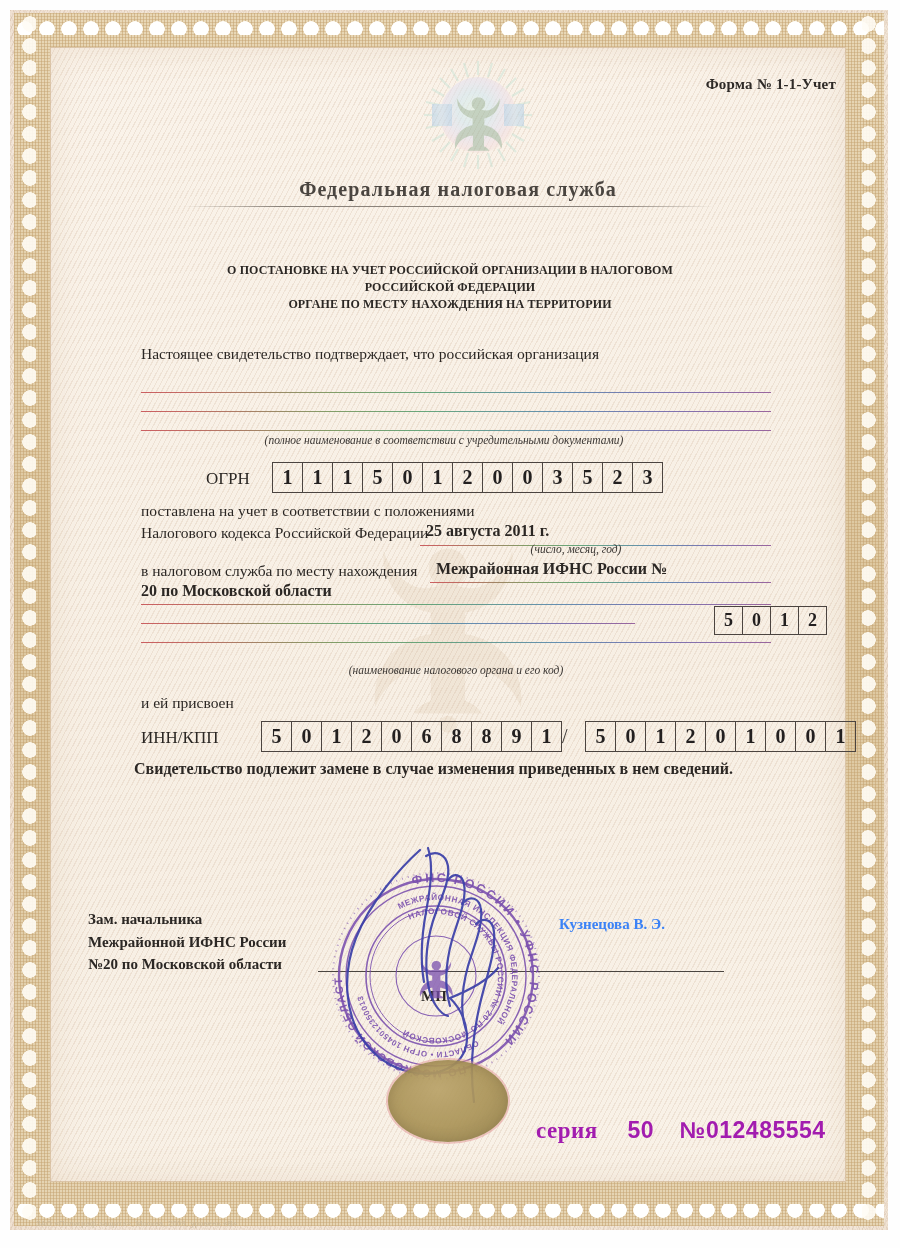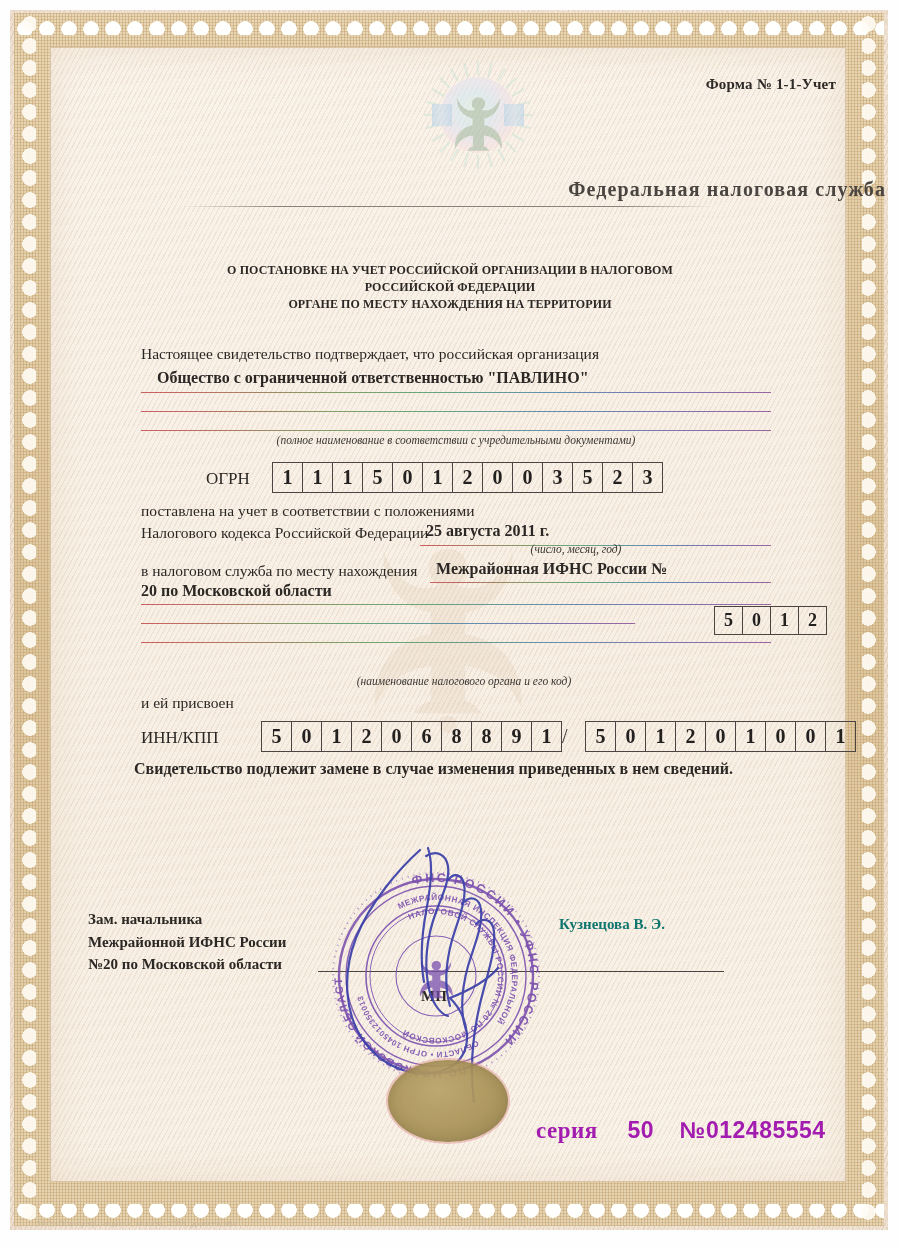--- a/index.html
+++ b/index.html
@@ -75,21 +75,21 @@
   .form-no{
     position:absolute;right:64px;top:76px;
     font-weight:bold;font-size:15px;color:#2e2a27;letter-spacing:.2px;
   }
   .hologram{
     position:absolute;left:420px;top:56px;width:116px;height:118px;
     opacity:.55;
   }
 
   .fns-line{
-    position:absolute;left:0;right:14px;top:178px;text-align:right;
+    position:absolute;left:0;right:0;top:178px;text-align:center;
     font-size:20px;font-weight:bold;color:#4a4540;letter-spacing:1.1px;padding-left:16px;
   }
   .fns-rule{
     position:absolute;left:184px;right:186px;top:206px;height:1px;
     background:linear-gradient(90deg,rgba(150,140,130,0),rgba(120,112,104,.85) 18%,rgba(120,112,104,.85) 82%,rgba(150,140,130,0));
   }
   .main-title{
     position:absolute;left:0;right:0;top:216px;text-align:center;
     font-size:41px;font-weight:bold;color:#2b2724;letter-spacing:3px;
   }
@@ -129,21 +129,21 @@
 
   .slash{position:absolute;font-size:20px;color:#3a3633;}
 
   
   .sig-title{
     position:absolute;left:88px;top:908px;
     font-size:15px;font-weight:bold;color:#2b2724;line-height:1.5;
   }
   .sig-name{
     position:absolute;left:559px;top:916px;
-    font-size:15px;font-weight:bold;color:#0f766e;
+    font-size:15px;font-weight:bold;color:#3b82f6;
   }
   .sig-rule{
     position:absolute;left:318px;top:971px;width:406px;height:1px;background:#4a4540;
   }
   .mp{
     position:absolute;left:421px;top:988px;font-size:15px;font-weight:bold;color:#2b2724;
   }
 
   .stamp{position:absolute;left:322px;top:862px;width:228px;height:228px;}
   .signature{position:absolute;left:300px;top:820px;width:300px;height:300px;}
@@ -250,27 +250,26 @@
     <div class="fns-rule"></div>
 
 
     <div class="sub-title">
       <div>О ПОСТАНОВКЕ НА УЧЕТ РОССИЙСКОЙ ОРГАНИЗАЦИИ В НАЛОГОВОМ</div>
       <div>РОССИЙСКОЙ ФЕДЕРАЦИИ</div>
       <div>ОРГАНЕ  ПО МЕСТУ НАХОЖДЕНИЯ НА ТЕРРИТОРИИ</div>
     </div>
 
     <div class="tx reg" style="left:141px;top:345px;">Настоящее свидетельство подтверждает, что российская организация</div>
-    <div class="tx bold" style="left:157px;top:369px;font-size:16px;">Общество с ограниченной ответственностью "ПАВЛИНО"</div>
 
     <div class="rule" style="left:141px;top:392px;width:630px;"></div>
     <div class="rule" style="left:141px;top:411px;width:630px;"></div>
     <div class="rule" style="left:141px;top:430px;width:630px;"></div>
 
-    <div class="caption" style="left:141px;top:434px;width:630px;">(полное наименование в соответствии с учредительными документами)</div>
+    <div class="caption" style="left:129px;top:434px;width:630px;">(полное наименование в соответствии с учредительными документами)</div>
 
     <div class="tx reg" style="left:206px;top:469px;font-size:17px;">ОГРН</div>
     <div class="boxes" id="ogrn-boxes" style="left:272px;top:462px;">
         <div class="cell">1</div>
         <div class="cell">1</div>
         <div class="cell">1</div>
         <div class="cell">5</div>
         <div class="cell">0</div>
         <div class="cell">1</div>
         <div class="cell">2</div>
@@ -296,21 +295,21 @@
     <div class="rule" style="left:141px;top:623px;width:494px;"></div>
     <div class="rule" style="left:141px;top:642px;width:630px;"></div>
 
     <div class="boxes sm" id="code-boxes" style="left:714px;top:606px;">
         <div class="cell">5</div>
         <div class="cell">0</div>
         <div class="cell">1</div>
         <div class="cell">2</div>
       </div>
 
-    <div class="caption" style="left:149px;top:664px;width:630px;margin-top:11px;">(наименование налогового органа и его код)</div>
+    <div class="caption" style="left:141px;top:664px;width:630px;">(наименование налогового органа и его код)</div>
 
     <div class="tx reg" style="left:141px;top:694px;">и ей присвоен</div>
     <div class="tx reg" style="left:141px;top:728px;font-size:17px;">ИНН/КПП</div>
     <div class="boxes" id="inn-boxes" style="left:261px;top:721px;">
         <div class="cell">5</div>
         <div class="cell">0</div>
         <div class="cell">1</div>
         <div class="cell">2</div>
         <div class="cell">0</div>
         <div class="cell">6</div>

